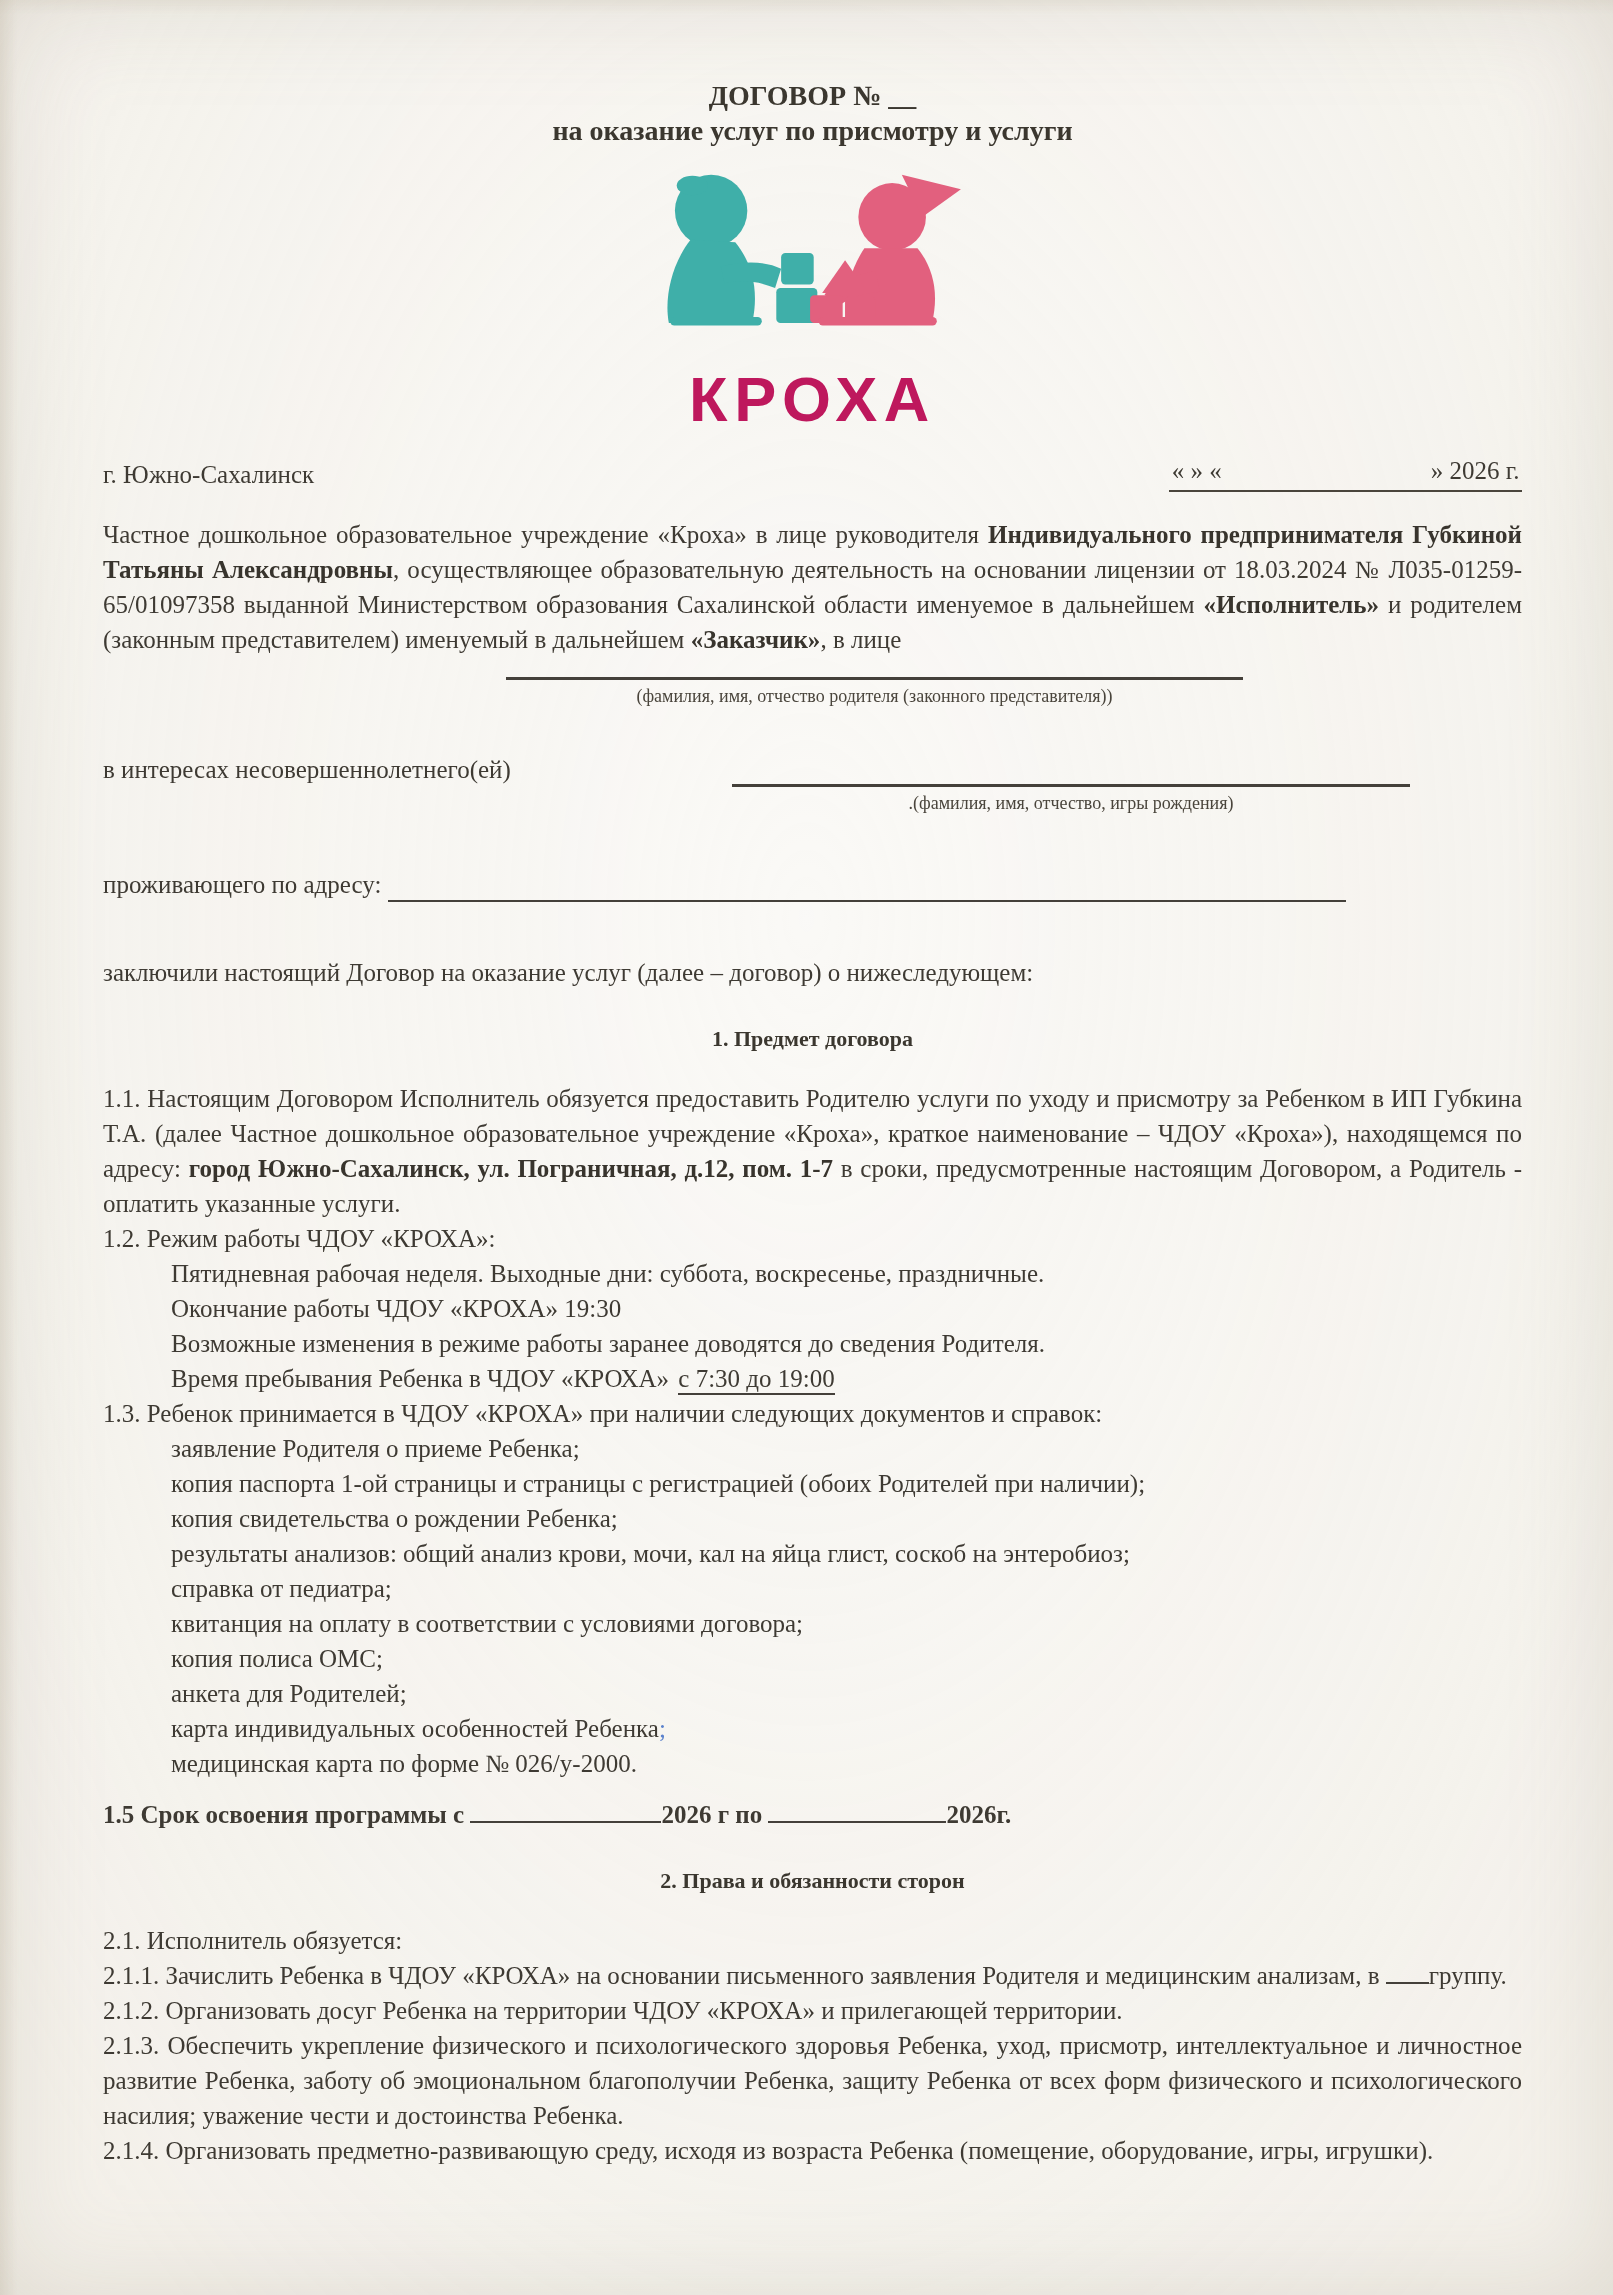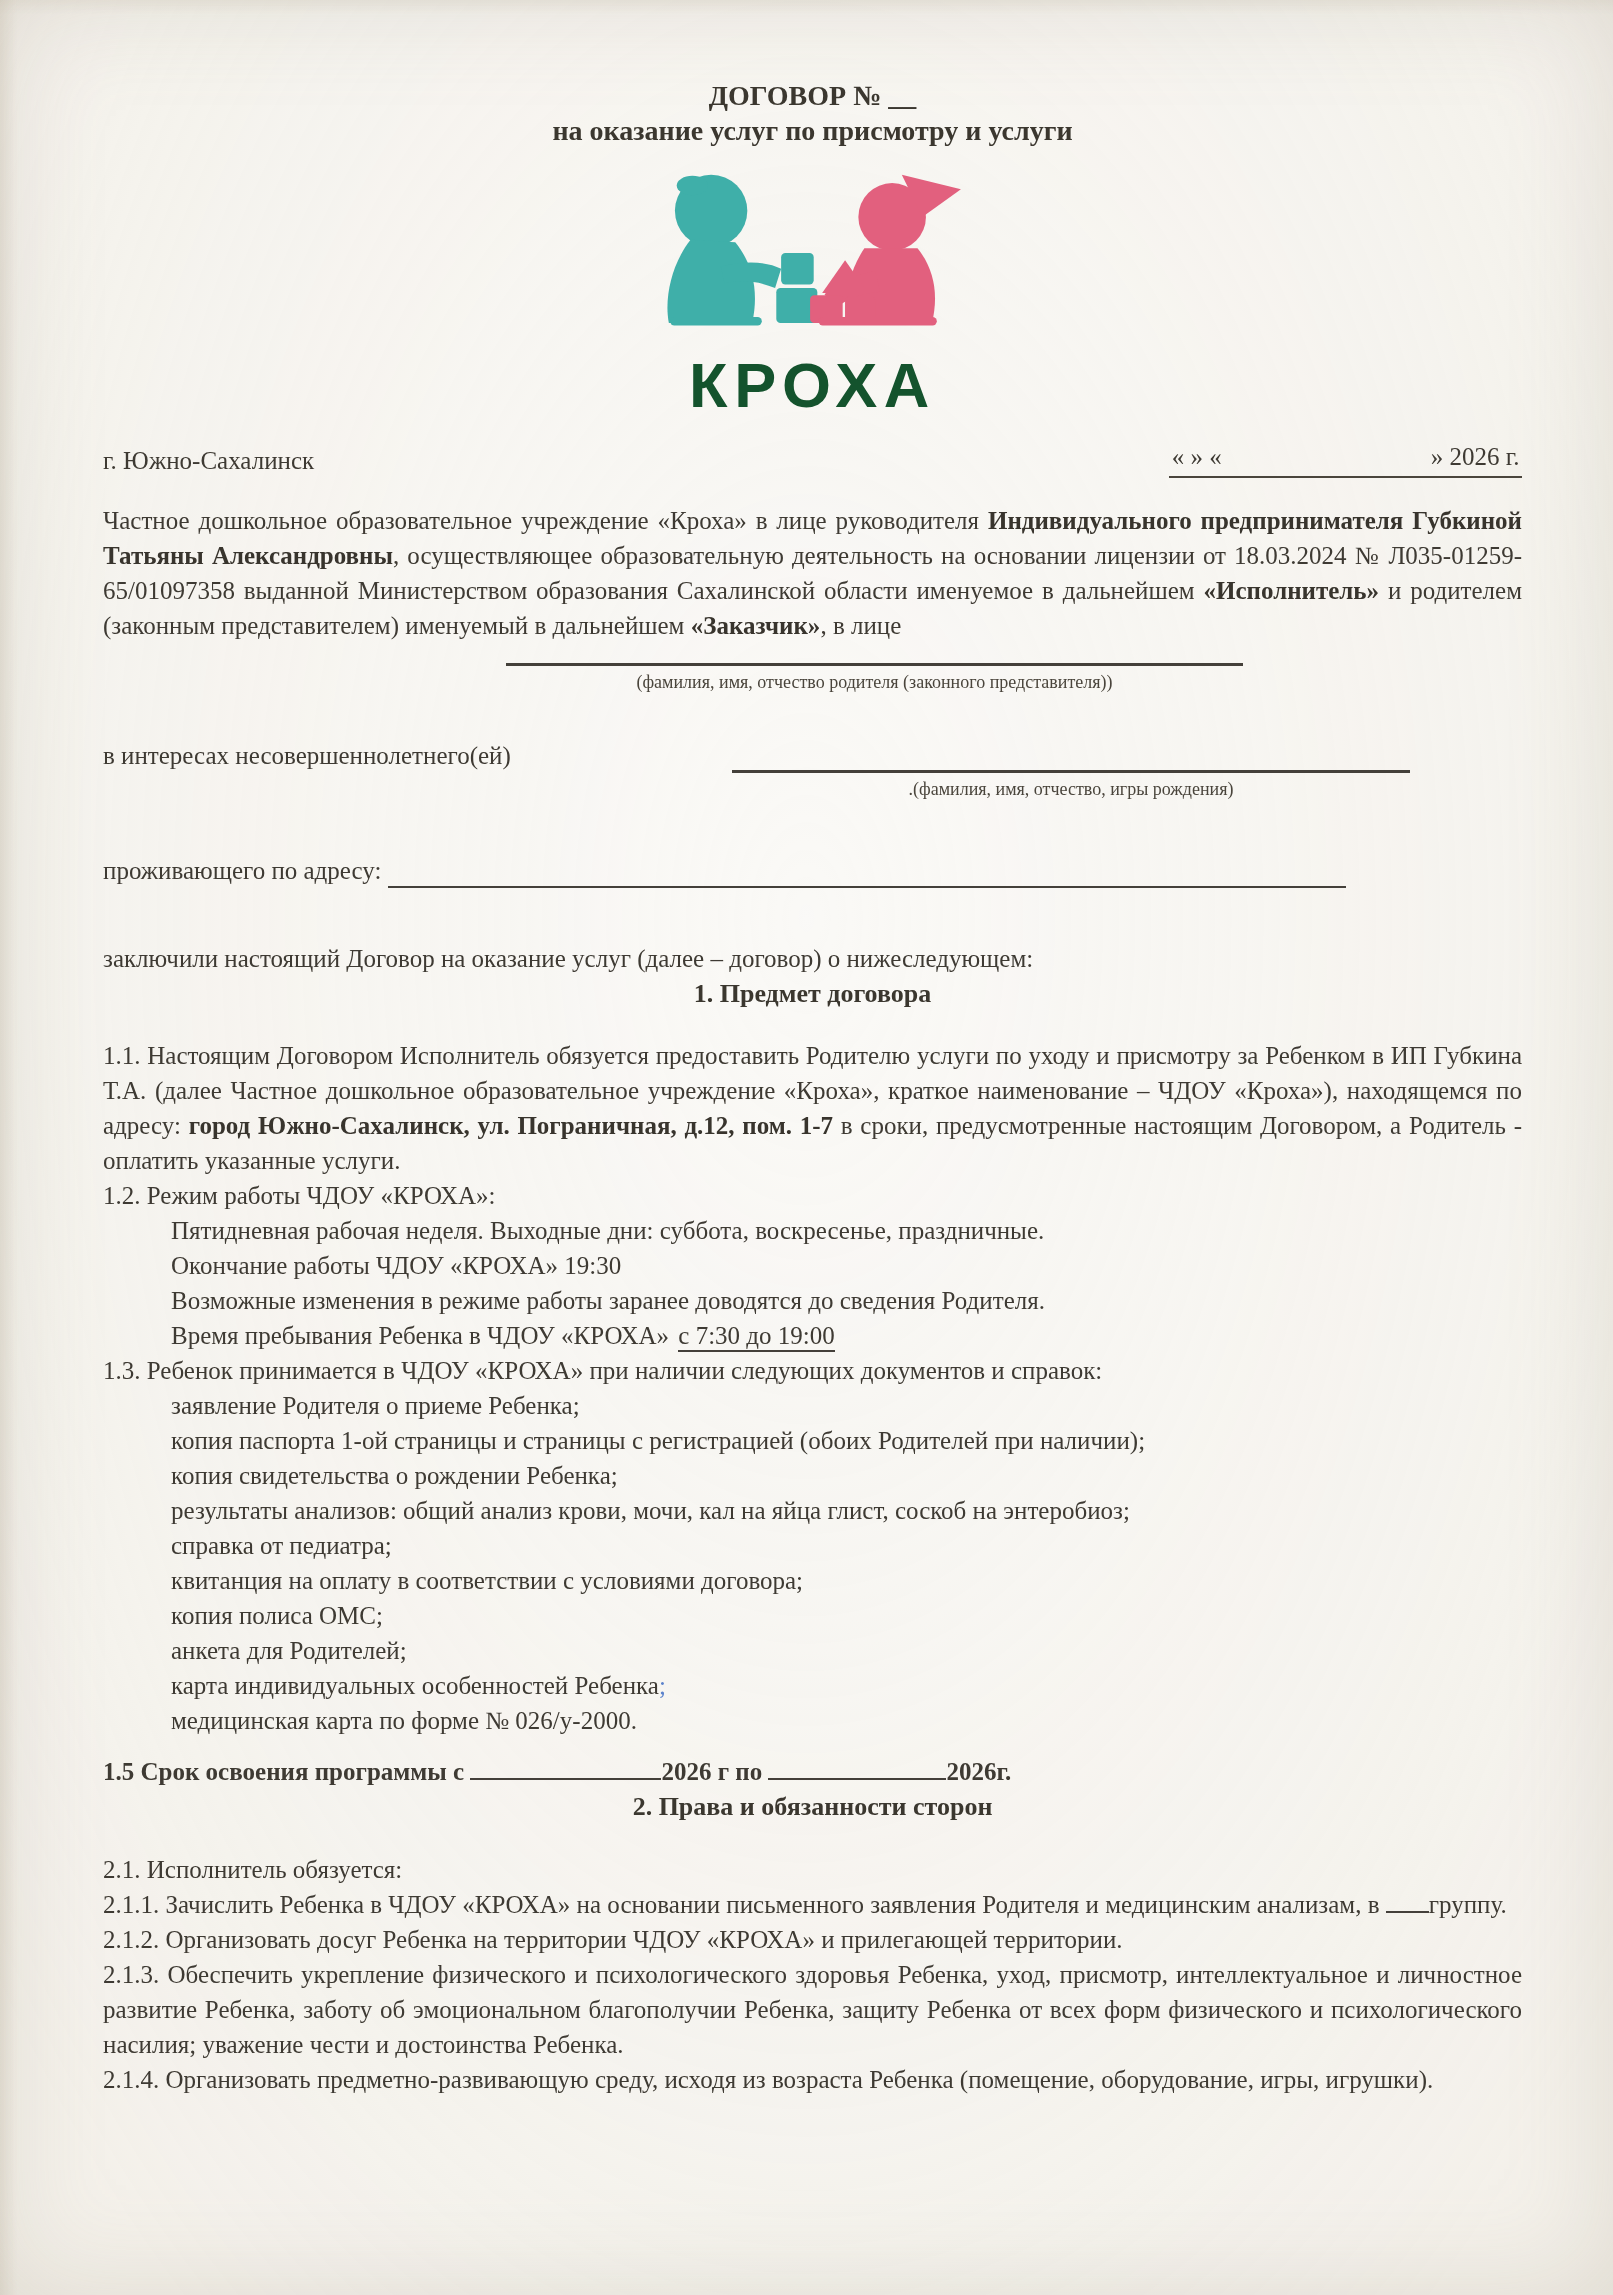--- a/index.html
+++ b/index.html
@@ -15,36 +15,36 @@
     font-size:25px;line-height:1.4;
   }
   .vignette{position:absolute;inset:0;pointer-events:none;
     box-shadow:inset 0 0 105px rgba(150,140,120,.22);}
   .page{padding:78px 92px 0 103px;position:relative;}
   .center{text-align:center;}
   b{color:#38342d;}
   .doc-title{font-weight:bold;font-size:28px;line-height:1.25;color:#3b372f;}
   .logo-wrap{margin:17px auto 6.6px auto;width:421px;text-align:center;}
   .wordmark{font-family:"Liberation Sans", sans-serif;font-weight:bold;
-    font-size:63px;letter-spacing:6.6px;color:#14532d;line-height:1;margin-top:5px;}
+    font-size:63px;letter-spacing:6.6px;color:#be185d;line-height:1;margin-top:19px;}
   .cityline{display:flex;justify-content:space-between;align-items:flex-end;margin-top:22.4px;}
   .dategroup{border-bottom:2.6px solid #4a453c;padding:0 2.6px 1.3px 2.6px;white-space:nowrap;}
   .dategroup .gap{display:inline-block;width:209px;}
   .para{ text-align:justify;margin-top:25px;}
   .blankline{height:0;border-bottom:3.3px solid #44403a;width:737px;margin:20px 0 0 403px;}
   .caption{font-size:18px;color:#4a453c;margin-top:4px;}
   .cap-parent{width:737px;margin-left:403px;text-align:center;}
   .row-minor{display:flex;align-items:flex-end;margin-top:43px;}
   .row-minor .lbl{white-space:nowrap;}
   .row-minor .line{height:0;border-bottom:3.3px solid #44403a;width:678px;margin-left:auto;margin-right:112px;}
   .cap-child{width:678px;margin-left:629px;text-align:center;}
   .row-addr{display:flex;align-items:flex-end;margin-top:51px;}
   .row-addr .line{height:0;border-bottom:2.6px solid #44403a;flex:1;margin-left:6.6px;margin-right:176px;}
   .conclusion{margin-top:53px;}
-  .sec-h{font-weight:bold;text-align:center;font-size:26px;color:#3b372f;margin-bottom:26px;}
+  .sec-h{font-weight:bold;text-align:center;font-size:22px;color:#3b372f;margin-top:34px;margin-bottom:26px;}
   .just{text-align:justify;}
   .indent > div{padding-left:68px;}
   .uline{border-bottom:2px solid #44403a;padding-bottom:0.7px;margin-left:9.2px;}
   .gap-top-sm{margin-top:22.4px;}
   .gap-top-md{margin-top:16px;font-weight:bold;}
   .blank-inline{display:inline-block;height:0;border-bottom:2.6px solid #44403a;vertical-align:baseline;}
   .w290{width:191px;} .w270{width:178px;} .w66{width:43px;}
   .blue{color:#5b82cc;}
   .teal{fill:#3fafa9;} .pink{fill:#e2607e;}
 </style>

